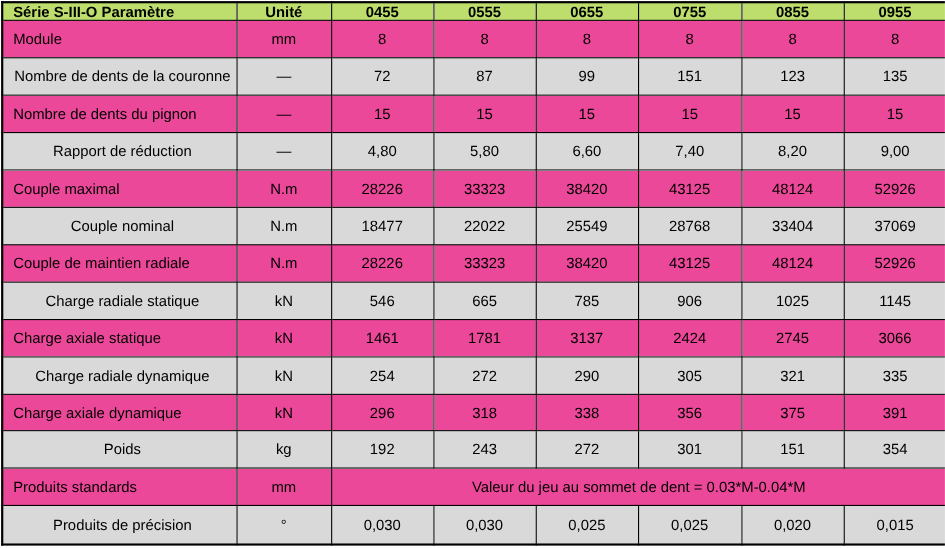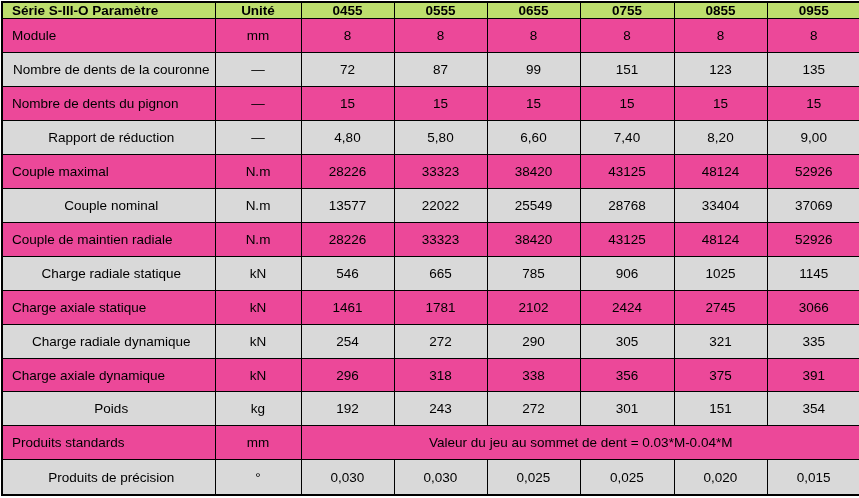--- a/index.html
+++ b/index.html
@@ -124,21 +124,21 @@
       <td>28226</td>
       <td>33323</td>
       <td>38420</td>
       <td>43125</td>
       <td>48124</td>
       <td>52926</td>
     </tr>
     <tr class="alt">
       <td class="label-cell">Couple nominal</td>
       <td>N.m</td>
-      <td>13577</td>
+      <td>18477</td>
       <td>22022</td>
       <td>25549</td>
       <td>28768</td>
       <td>33404</td>
       <td>37069</td>
     </tr>
     <tr class="plain">
       <td class="label-cell">Couple de maintien radiale</td>
       <td>N.m</td>
       <td>28226</td>
@@ -156,21 +156,21 @@
       <td>785</td>
       <td>906</td>
       <td>1025</td>
       <td>1145</td>
     </tr>
     <tr class="plain">
       <td class="label-cell">Charge axiale statique</td>
       <td>kN</td>
       <td>1461</td>
       <td>1781</td>
-      <td>2102</td>
+      <td>3137</td>
       <td>2424</td>
       <td>2745</td>
       <td>3066</td>
     </tr>
     <tr class="alt">
       <td class="label-cell">Charge radiale dynamique</td>
       <td>kN</td>
       <td>254</td>
       <td>272</td>
       <td>290</td>

